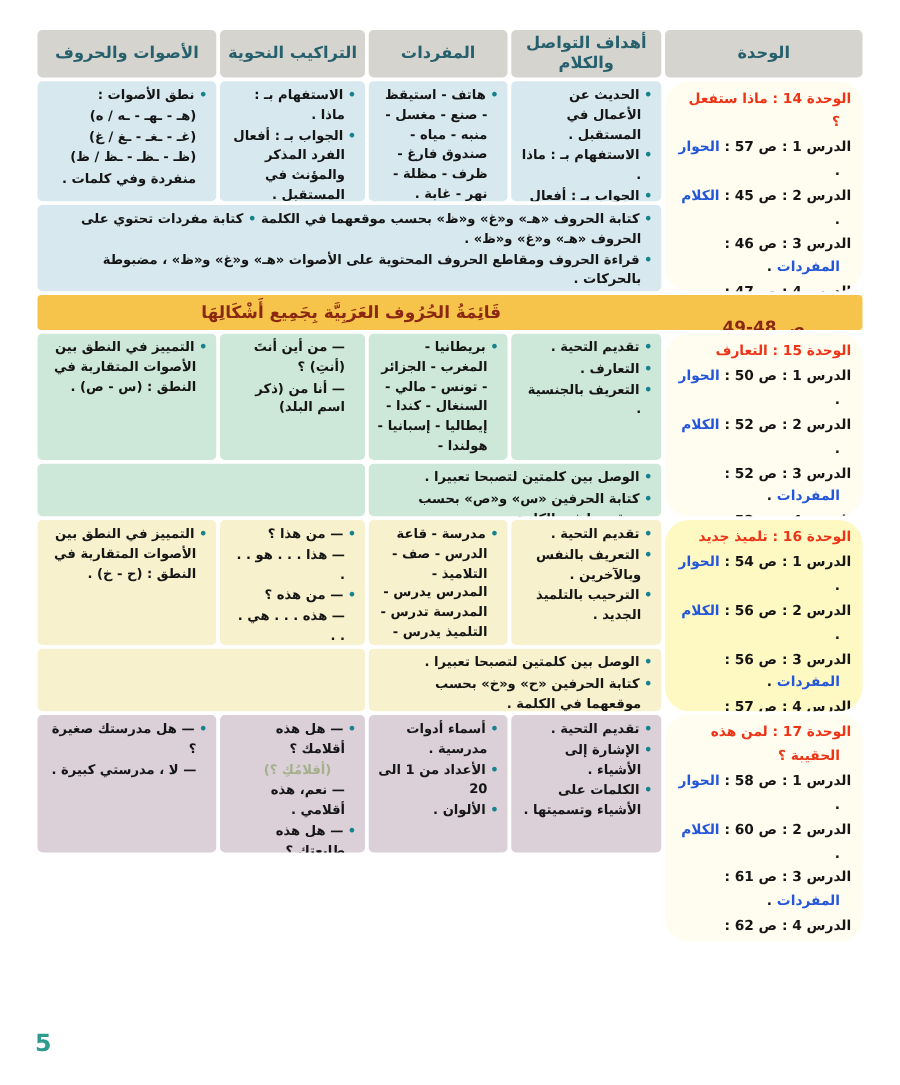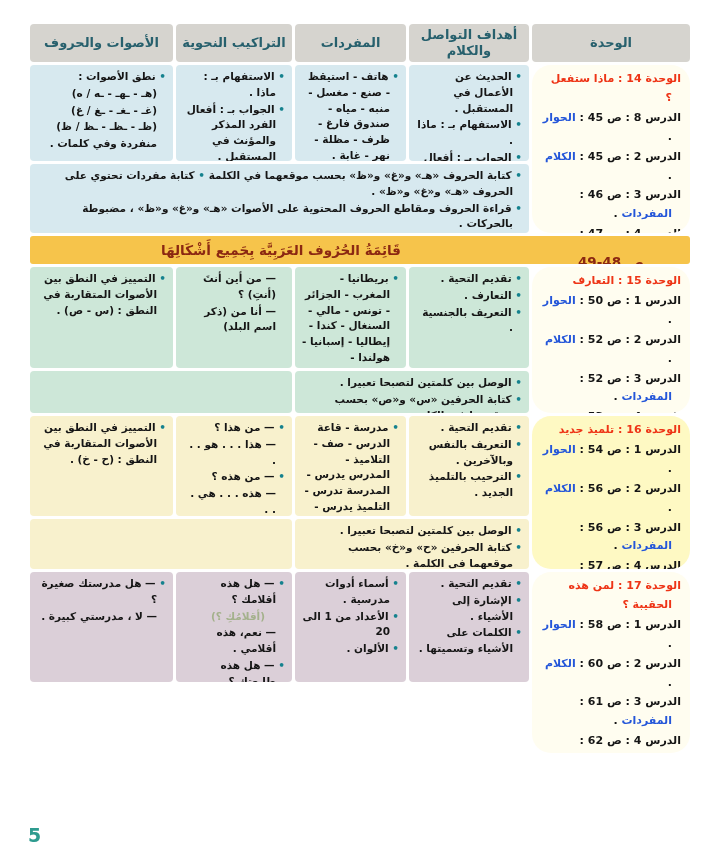--- a/index.html
+++ b/index.html
@@ -48,21 +48,21 @@
   <div class="toc-table">
 
     <div class="cell head r1 c1">الوحدة</div>
     <div class="cell head r1 c2">أهداف التواصل والكلام</div>
     <div class="cell head r1 c3">المفردات</div>
     <div class="cell head r1 c4">التراكيب النحوية</div>
     <div class="cell head r1 c5">الأصوات والحروف</div>
 
     <div class="cell info r2s c1">
         <div class="line red"><span>الوحدة 14 : ماذا ستفعل ؟</span></div>
-        <div class="line"><span>الدرس 8 : ص 45 : </span><span class="blue">الحوار</span><span> .</span></div>
+        <div class="line"><span>الدرس 1 : ص 57 : </span><span class="blue">الحوار</span><span> .</span></div>
         <div class="line"><span>الدرس 2 : ص 45 : </span><span class="blue">الكلام</span><span> .</span></div>
         <div class="line"><span>الدرس 3 : ص 46 : </span><span class="blue">المفردات</span><span> .</span></div>
         <div class="line"><span>الدرس 4 : ص 47 : </span></div>
       </div>
     <div class="cell bg14 r2 c2">
         <div class="line"><span class="bullet">• </span><span>الحديث عن الأعمال في المستقبل .</span></div>
         <div class="line"><span class="bullet">• </span><span>الاستفهام بـ : ماذا .</span></div>
         <div class="line"><span class="bullet">• </span><span>الجواب بـ : أفعال الفرد المذكر والمؤنث في المستقبل .</span></div>
       </div>
     <div class="cell bg14 r2 c3">

